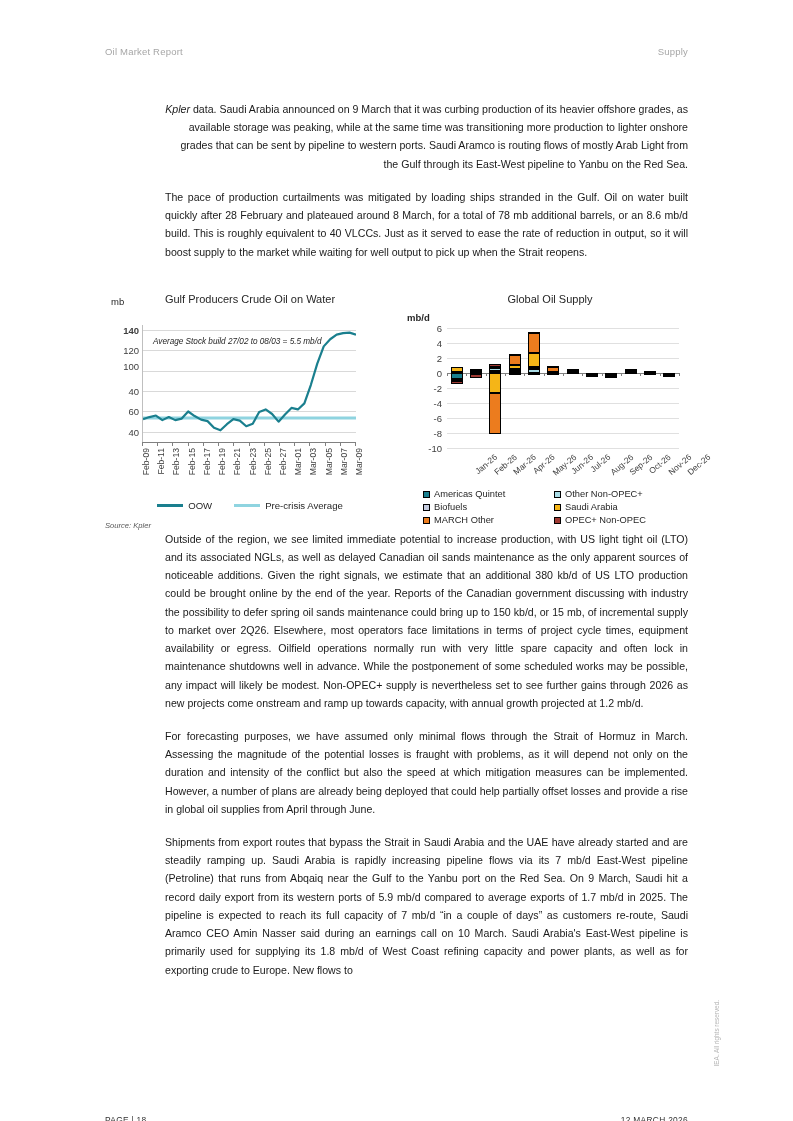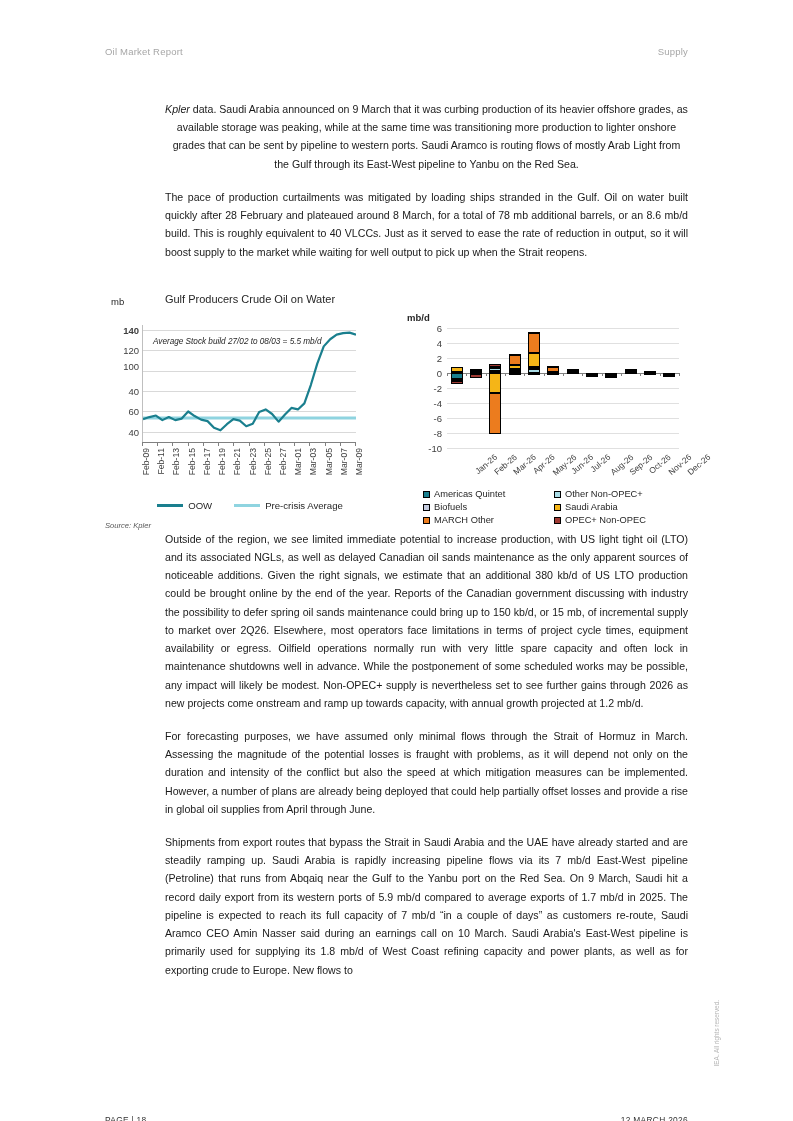--- a/index.html
+++ b/index.html
@@ -22,21 +22,21 @@
 
   
   .content{position:absolute;left:165px;top:100px;width:523px;}
   p.para{
     margin:0 0 15px 0;
     font-size:10.6px;
     line-height:1.72;
     text-align:justify;
     color:#1a1a1a;
   }
-  p.para.first{text-align:center;}
+  p.para.first{text-align:right;}
   .it{font-style:italic;}
 
   
   .figblock{
     position:absolute;left:105px;top:293px;width:590px;height:245px;
   }
   .chart{position:absolute;top:0;}
   .chart-left{left:0;width:290px;}
   .chart-right{left:300px;width:290px;}
 
@@ -210,20 +210,21 @@
         <span class="li">
           <span class="lswatch" style="background: rgb(143, 212, 224);"></span>
           <span>Pre-crisis Average</span>
         </span>
       </div>
       <div class="source">Source: Kpler</div>
     </div>
 
     <div class="chart chart-right">
       <div class="chart-title">
+        <div>Global Oil Supply</div>
       </div>
       <div class="unit" style="left:2px;top:19px;font-weight:bold;">mb/d</div>
       <div class="plotR" id="plotR">
           <div class="gridline" style="top: 0px; background: rgb(224, 224, 224);"></div>
           <div class="ytickR" style="top: 0px;">6</div>
           <div class="gridline" style="top: 15px; background: rgb(224, 224, 224);"></div>
           <div class="ytickR" style="top: 15px;">4</div>
           <div class="gridline" style="top: 30px; background: rgb(224, 224, 224);"></div>
           <div class="ytickR" style="top: 30px;">2</div>
           <div class="gridline" style="top: 45px; background: rgb(128, 128, 128);"></div>

